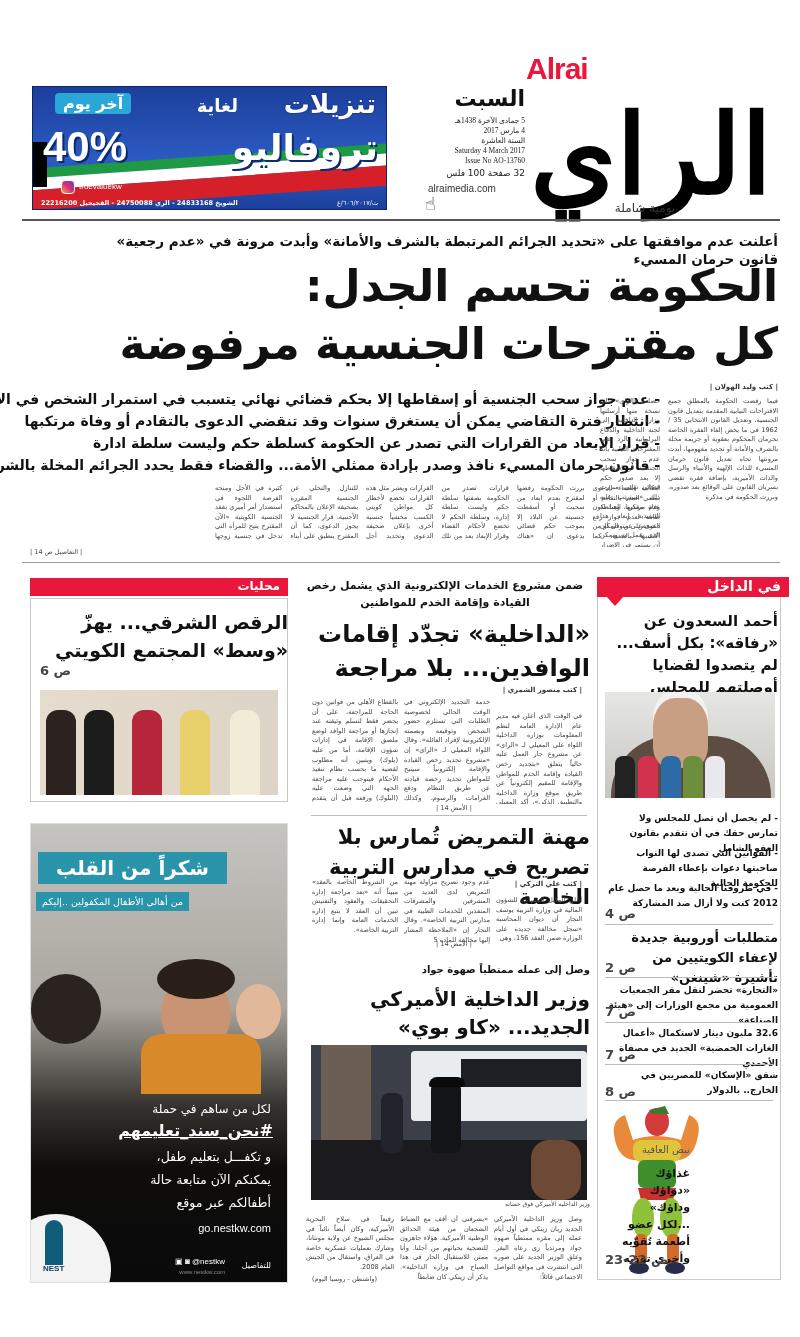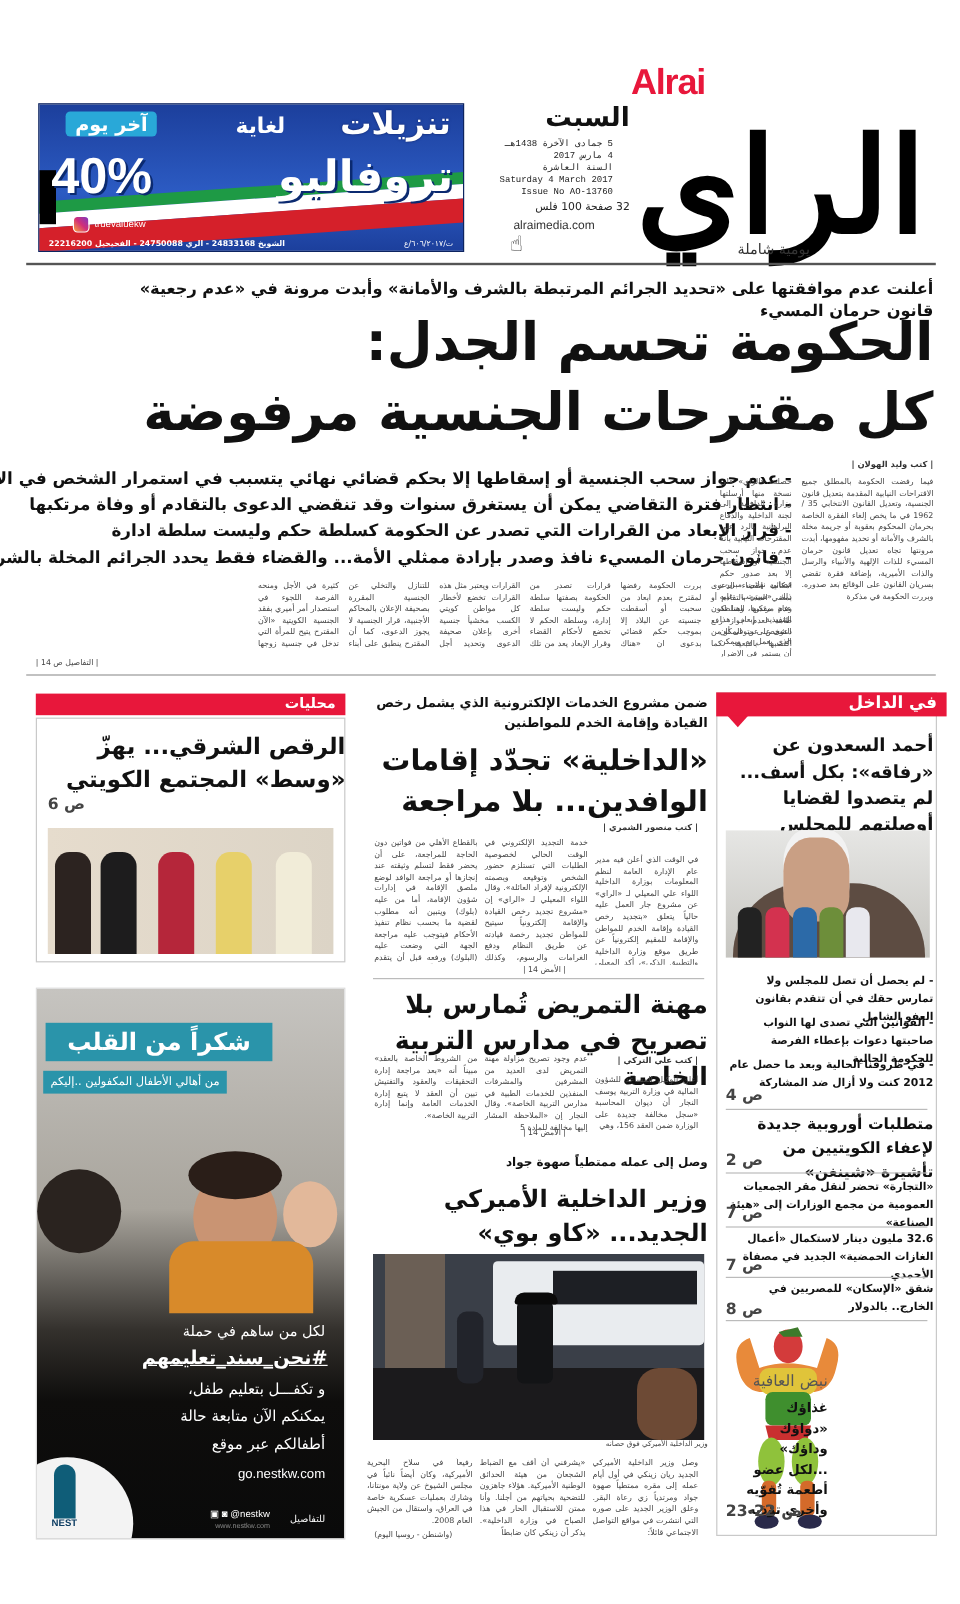--- a/index.html
+++ b/index.html
@@ -8,21 +8,21 @@
   .abs{position:absolute}
   .col-text{font-size:6.6px;line-height:9.6px;color:#444;text-align:justify;overflow:hidden;direction:rtl}
   .hr{position:absolute;height:1px;background:#bbb}
 
   
   #logo-en{left:526px;top:52px;font-size:30px;font-weight:bold;color:#e8173b;font-family:"Liberation Sans",sans-serif;letter-spacing:-1px;direction:ltr}
   #logo-ar{left:525px;top:80px;width:252px;height:130px;display:flex;align-items:flex-end;justify-content:center}
   #logo-ar span{font-family:"DejaVu Serif",serif;font-weight:bold;font-size:110px;line-height:110px;color:#000;letter-spacing:-4px}
   #tagline{left:560px;top:201px;width:170px;text-align:center;font-size:12px;color:#333;letter-spacing:6px}
   #day{left:430px;top:86px;font-size:22px;font-weight:bold;direction:rtl;text-align:right;width:95px}
-  .dateline{position:absolute;left:416px;width:95px;font-size:7.5px;line-height:10px;color:#222;text-align:right;font-family:Liberation Mono, monospace}
+  .dateline{position:absolute;left:430px;width:95px;font-size:7.5px;line-height:10px;color:#222;text-align:right;font-family:Liberation Serif, serif}
   #pages{left:430px;top:168px;width:95px;text-align:right;font-size:9px;color:#222}
   #site{left:428px;top:183px;width:98px;text-align:left;font-size:10px;color:#333;direction:ltr;font-family:"Liberation Sans",sans-serif}
   #hand{left:425px;top:193px;font-size:18px;color:#333}
   #masthead-rule{left:22px;top:219px;width:758px;height:2px;background:#555}
 
   
   #ad{left:32px;top:86px;width:355px;height:124px;background:linear-gradient(#1c3f9c,#2c5bc3 60%,#1c3f9c);overflow:hidden;border:1px solid #0d2460}
   #ad .stripe-g{position:absolute;left:-20px;top:68px;width:420px;height:10px;background:#1e9a45;transform:rotate(-4deg)}
   #ad .stripe-w{position:absolute;left:-20px;top:78px;width:420px;height:12px;background:#fff;transform:rotate(-4deg)}
   #ad .stripe-r{position:absolute;left:-20px;top:90px;width:420px;height:20px;background:#d5202a;transform:rotate(-4deg)}
@@ -57,34 +57,34 @@
   #inside-tri{left:606px;top:596px;width:0;height:0;border-left:9px solid transparent;border-right:9px solid transparent;border-top:10px solid #e8173b}
   #inside-box{left:597px;top:577px;width:184px;height:703px}
   #inside-head{right:22px;top:610px;width:178px;font-size:15px;font-weight:bold;line-height:22px;text-align:right}
   #inside-photo{left:605px;top:692px;width:170px;height:106px;background:linear-gradient(#e6e6e4,#c6c5c0);overflow:hidden}
   .mic{position:absolute;bottom:-6px;width:20px;height:48px;border-radius:8px 8px 2px 2px}
   #face{position:absolute;left:48px;top:6px;width:55px;height:70px;border-radius:40% 40% 30% 30%;background:#c99f84;box-shadow:0 -8px 0 #f2f2f2}
   #robe{position:absolute;left:6px;top:44px;width:160px;height:70px;border-radius:60px 60px 0 0;background:#5d4c42}
   .inside-item{position:absolute;right:22px;width:172px;text-align:right;font-size:9px;font-weight:bold;line-height:15px}
   .inside-item.big{font-size:13px;line-height:20px}
   .pg{position:absolute;font-size:13px;font-weight:bold;color:#444;direction:rtl}
-  #health-tag{right:110px;top:1144px;width:70px;text-align:right;font-size:13px;color:#555}
+  #health-tag{right:110px;top:1144px;width:70px;text-align:right;font-size:10px;color:#555}
   #health-title{right:110px;top:1165px;width:75px;text-align:right;font-size:11px;font-weight:bold;line-height:17px}
   #fruitman{left:605px;top:1100px;width:100px;height:175px}
 
   
   #local-bar{left:30px;top:578px;width:258px;height:18px}
   #local-box{left:30px;top:598px;width:258px;height:204px}
   #local-head{right:512px;top:608px;width:245px;font-size:19px;font-weight:bold;line-height:28px;text-align:right}
   #local-pg{left:40px;top:663px}
   #dance{left:40px;top:690px;width:238px;height:105px;background:linear-gradient(90deg,#e6dccd,#dcd4c6);overflow:hidden}
   .dancer{position:absolute;bottom:0;width:30px;height:85px;border-radius:12px 12px 0 0}
 
   
-  #mid-kicker{right:210px;top:577px;width:290px;font-size:11px;font-weight:bold;line-height:17px;text-align:right}
+  #mid-kicker{right:210px;top:577px;width:290px;font-size:11px;font-weight:bold;line-height:17px;text-align:center}
   #mid-head{right:210px;top:617px;width:290px;font-size:24px;font-weight:bold;line-height:34px;text-align:right}
   #mid-byline{right:218px;top:686px;width:90px;text-align:right;font-size:7px;font-weight:bold;color:#333}
   .mid-col{position:absolute;top:698px;width:86px;height:105px}
   #nurse-head{right:210px;top:822px;width:290px;font-size:21px;font-weight:bold;line-height:30px;text-align:right}
   #nurse-byline{right:218px;top:880px;width:90px;text-align:right;font-size:7px;font-weight:bold;color:#333}
   .nurse-col{position:absolute;top:878px;width:86px;height:76px}
   .tag-small{position:absolute;font-size:6.5px;color:#444}
   #cow-kicker{right:210px;top:964px;width:290px;font-size:10px;font-weight:bold;text-align:right}
   #cow-head{right:210px;top:985px;width:290px;font-size:20px;font-weight:bold;line-height:28px;text-align:right}
   #cow-photo{left:311px;top:1045px;width:276px;height:155px;background:#3a3f48;overflow:hidden}

